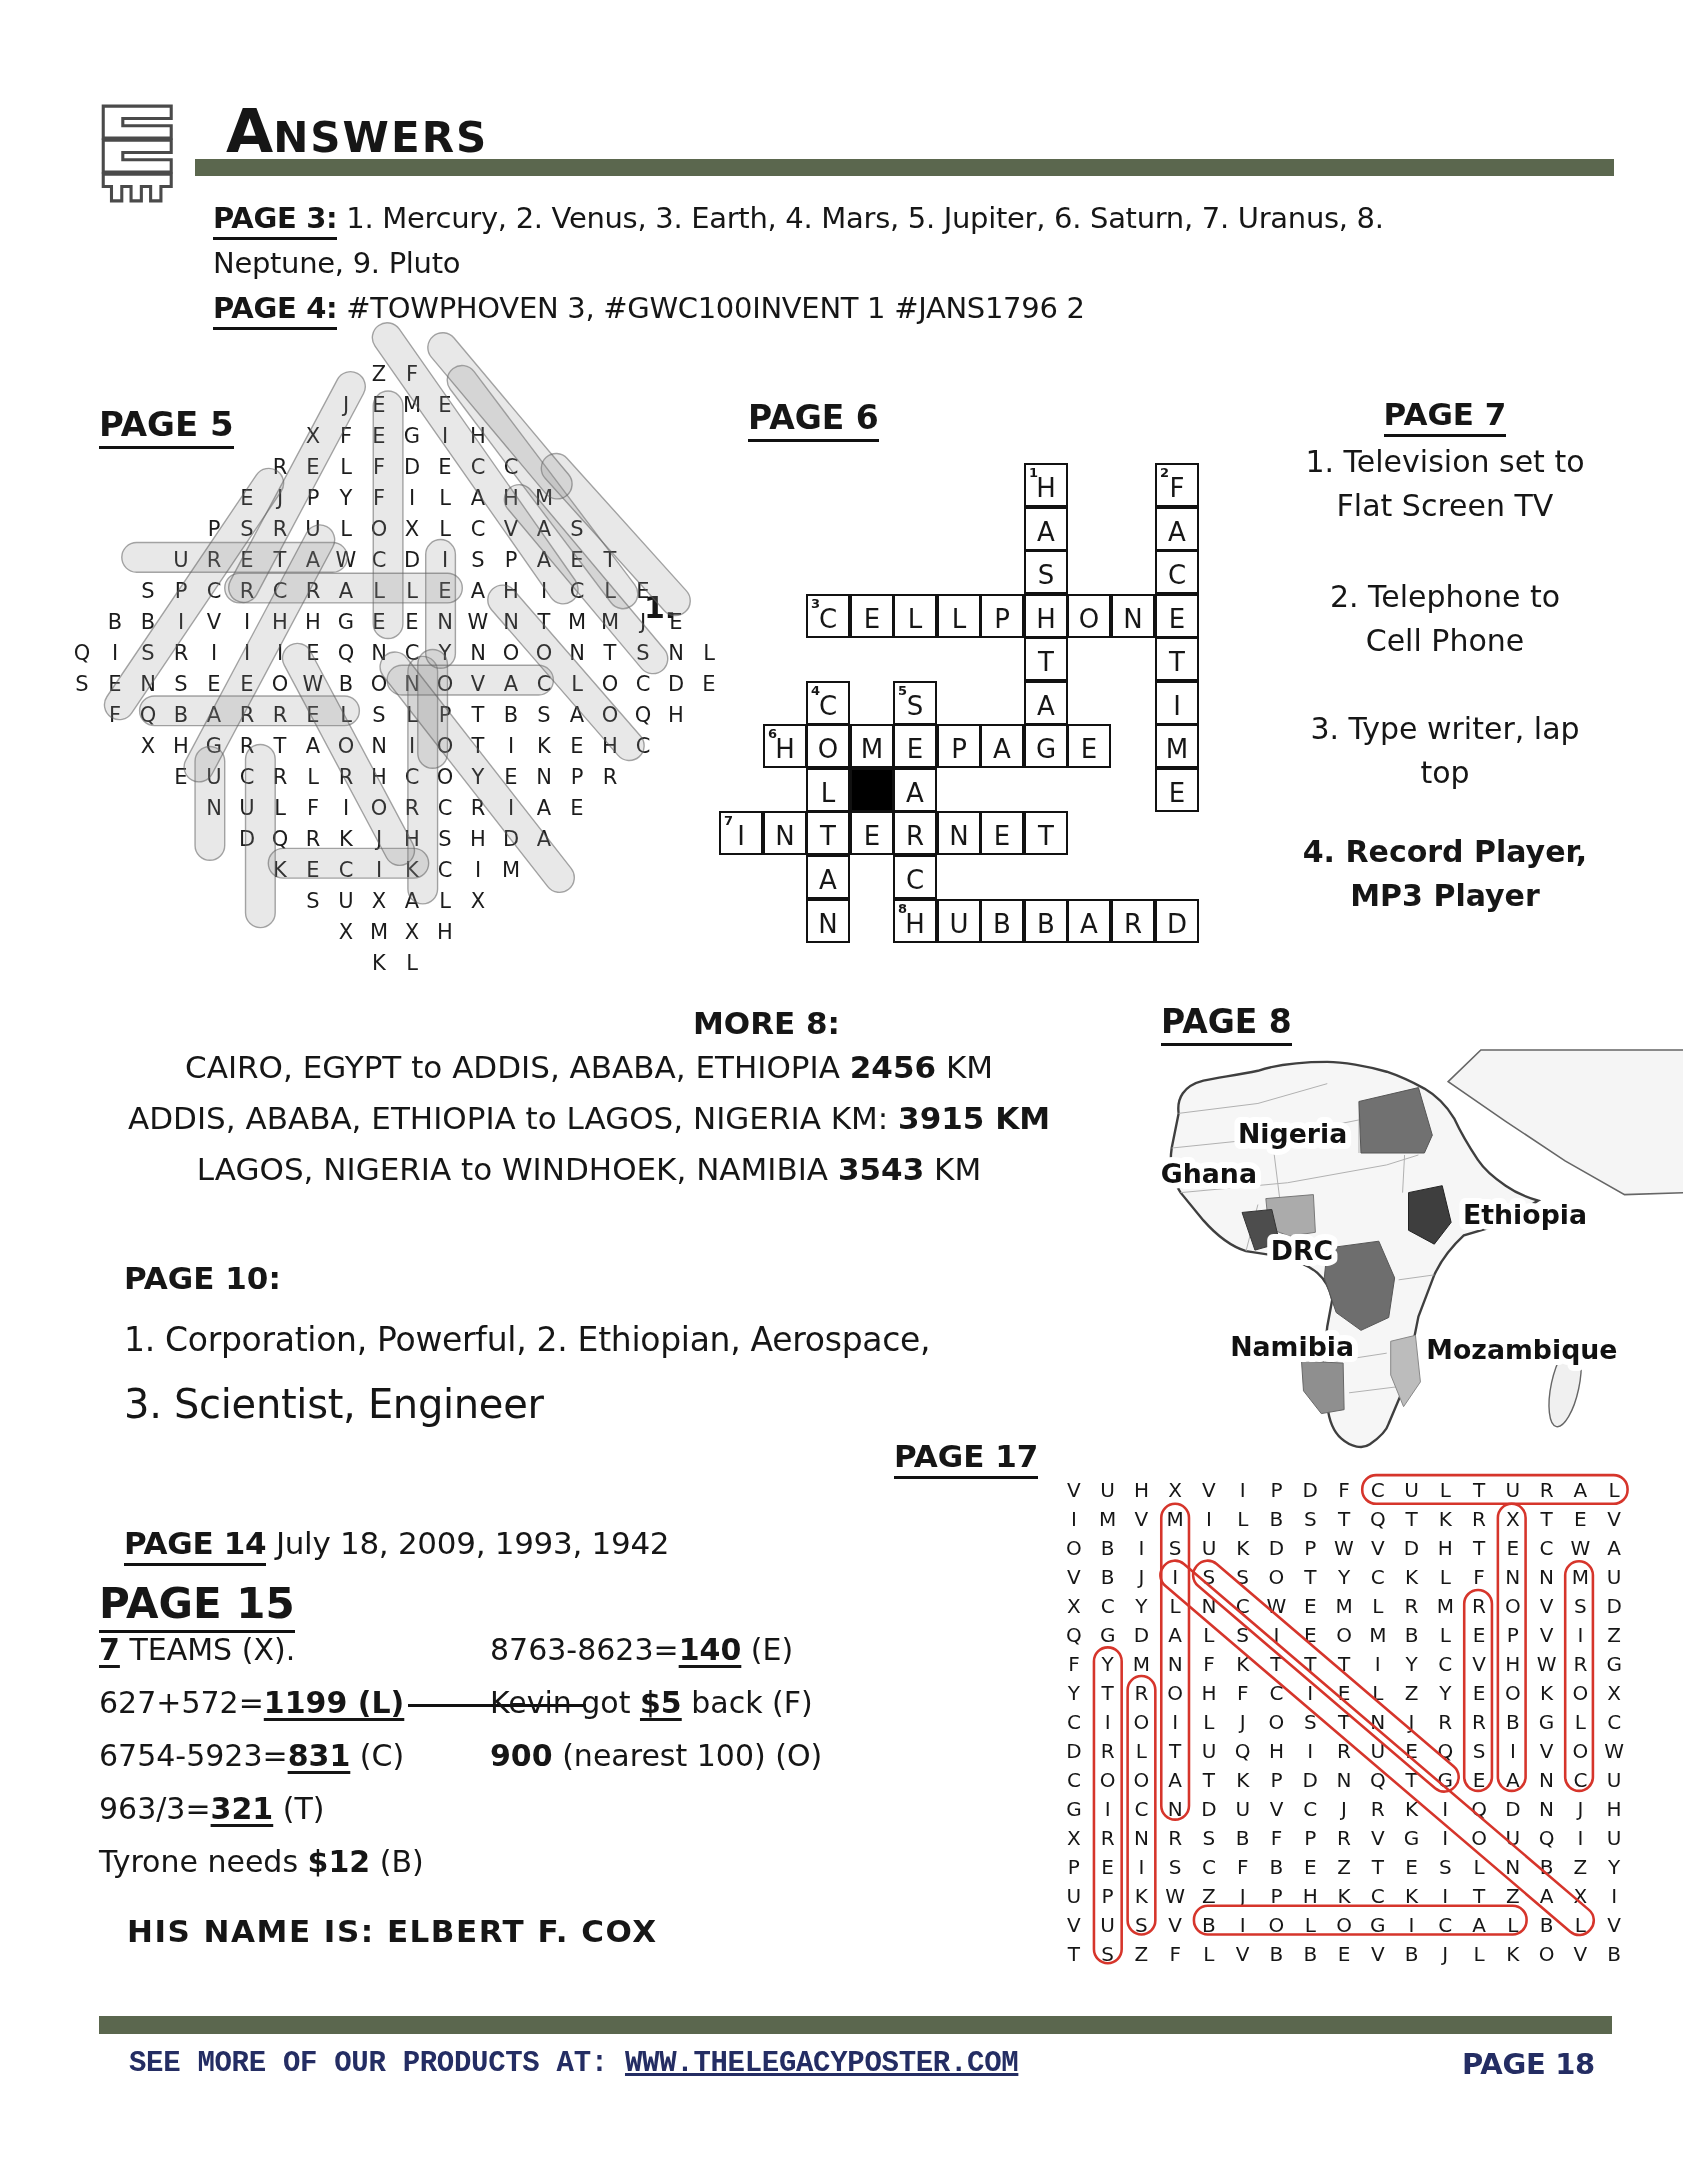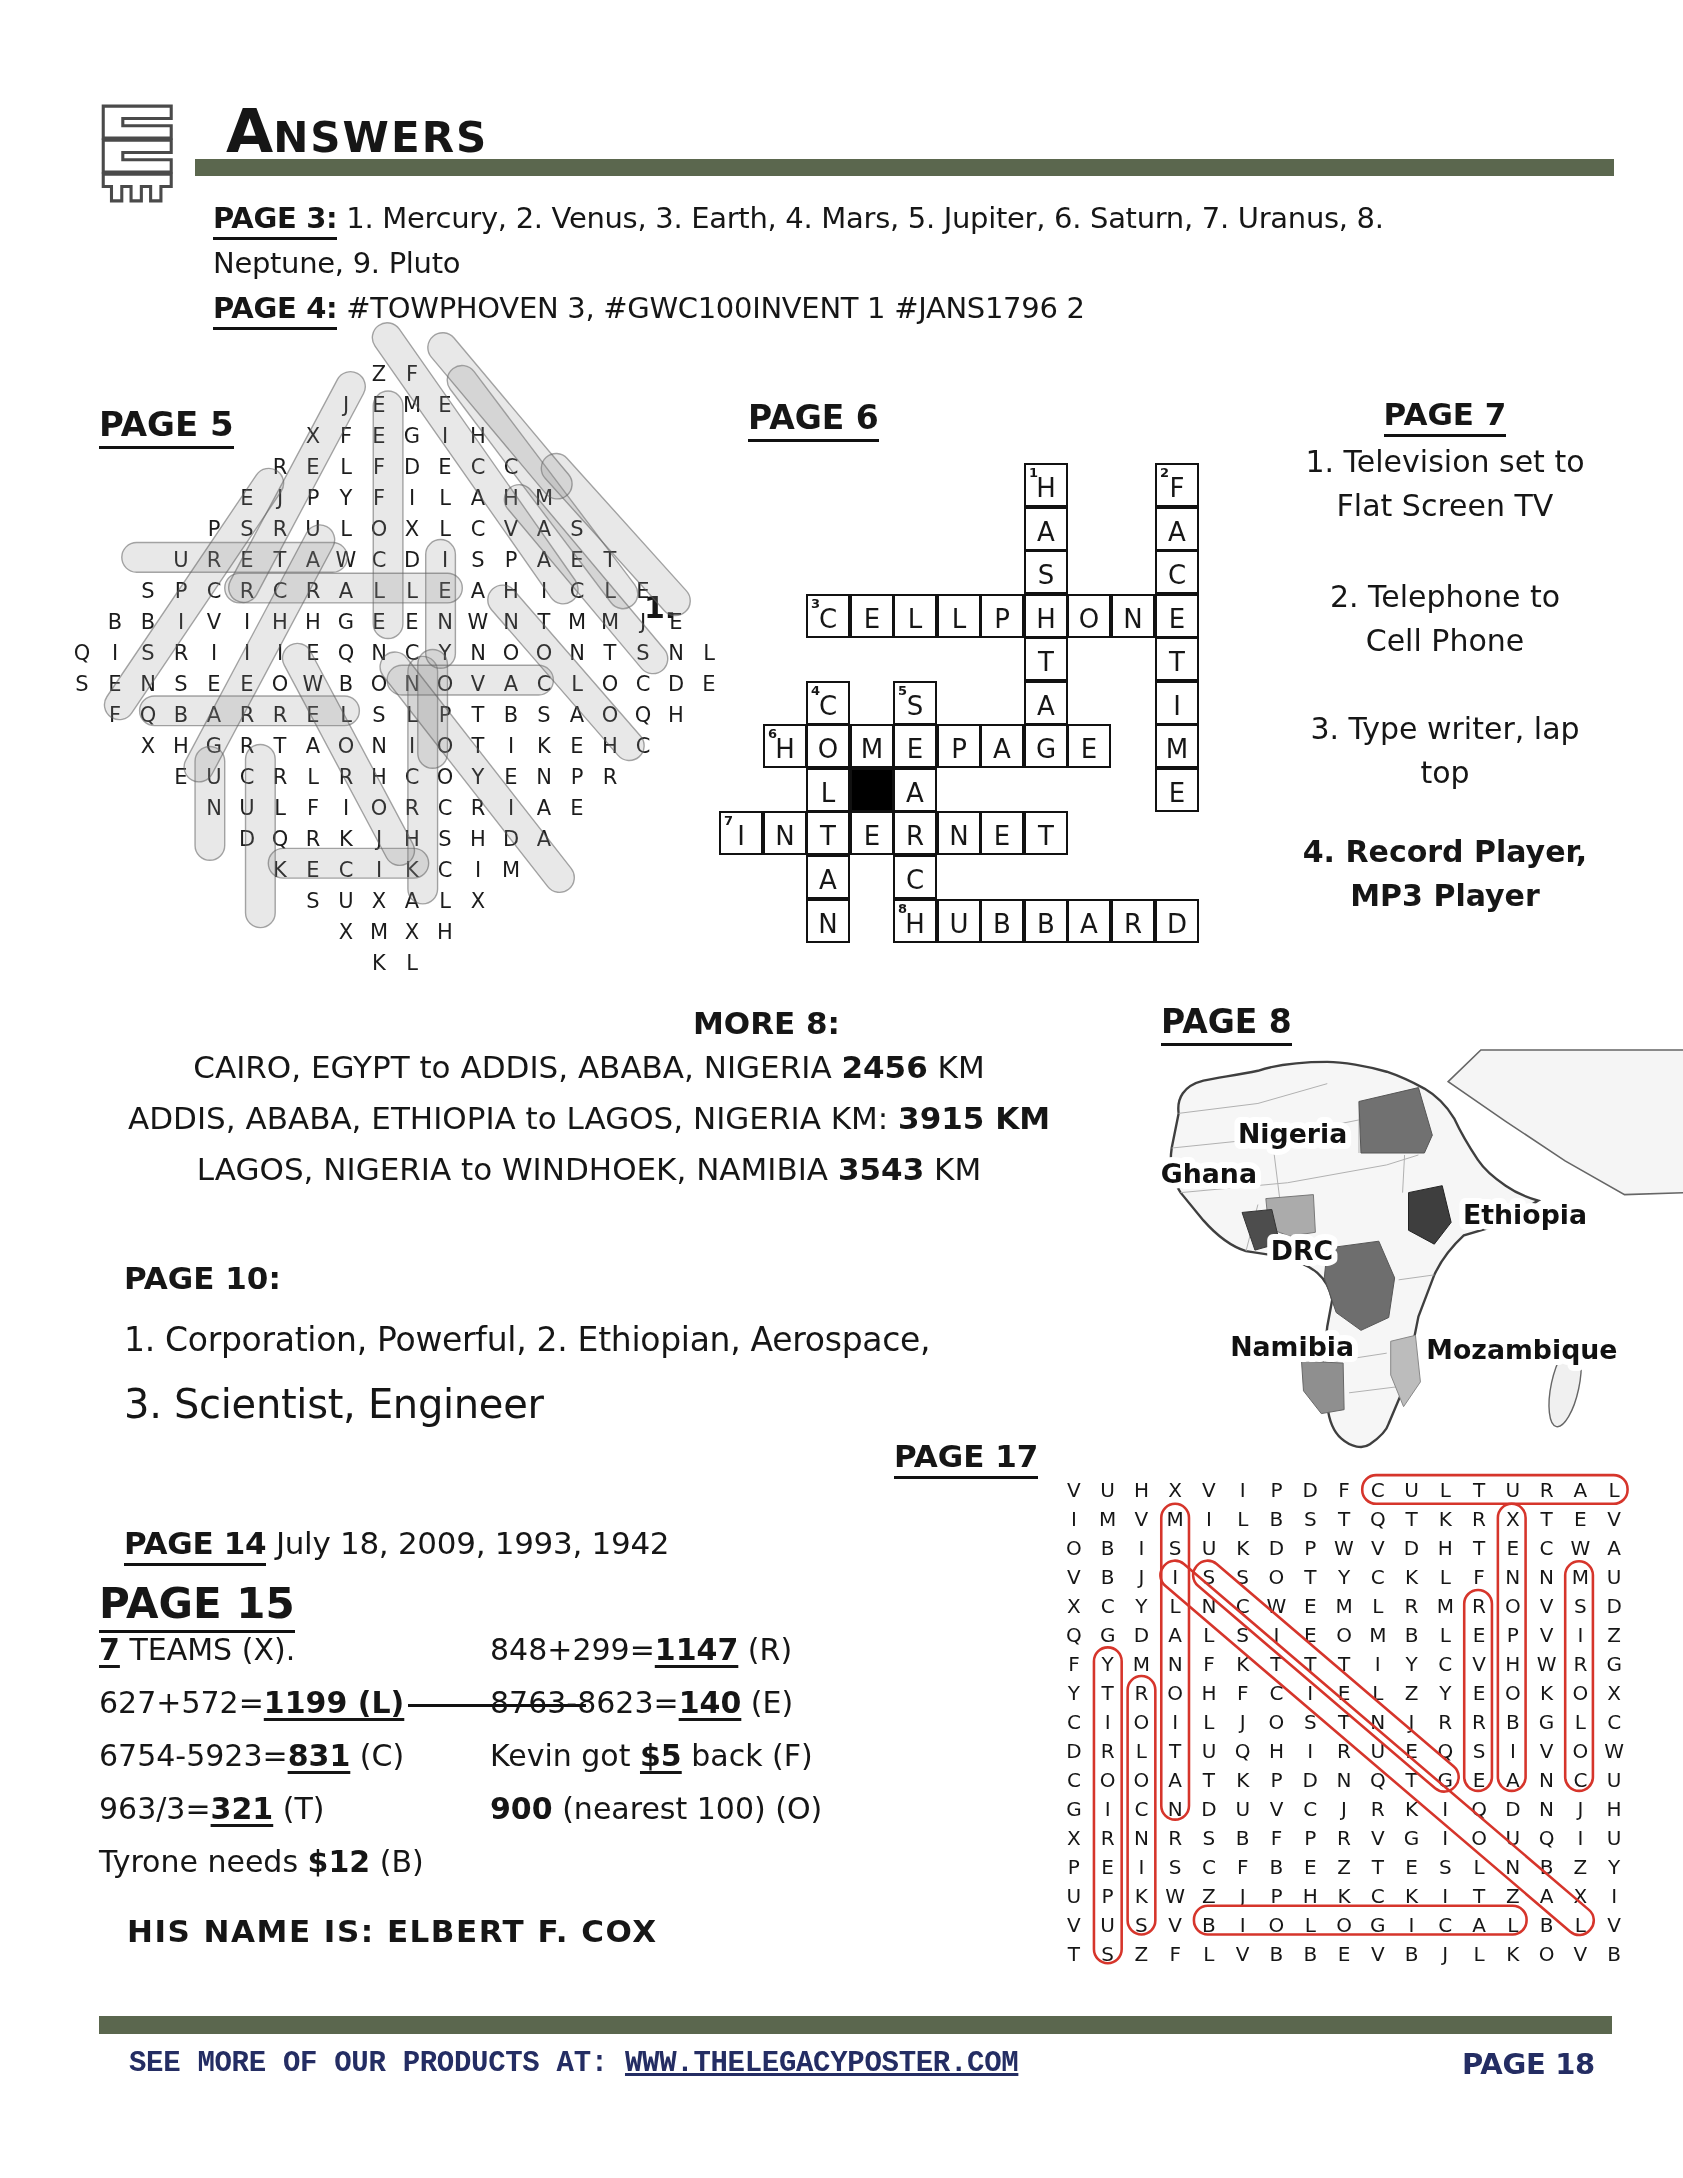--- a/index.html
+++ b/index.html
@@ -519,21 +519,21 @@
     <div class="p7line">3. Type writer, lap</div>
     <div class="p7line">top</div>
   </div>
   <div class="abs" style="left:1247px;top:834px;font-weight:bold;">
     <div class="p7line">4. Record Player,</div>
     <div class="p7line">MP3 Player</div>
   </div>
 
   <div class="abs seclabel" style="left:693px;top:1005px;">MORE 8:</div>
   <div class="abs centerlines" style="left:69px;top:1049px;width:1040px;">
-      <div class="mathline"><span>CAIRO, EGYPT to ADDIS, ABABA, NIGERIA </span><span class="strong">2456</span><span> KM</span></div>
+      <div class="mathline"><span>CAIRO, EGYPT to ADDIS, ABABA, ETHIOPIA </span><span class="strong">2456</span><span> KM</span></div>
       <div class="mathline"><span>ADDIS, ABABA, ETHIOPIA to  LAGOS, NIGERIA KM: </span><span class="strong">3915 KM</span><span></span></div>
       <div class="mathline"><span>LAGOS, NIGERIA to WINDHOEK, NAMIBIA </span><span class="strong">3543</span><span> KM</span></div>
     </div>
 
   <div class="abs seclabel u" style="left:1161px;top:1002px;font-size:33px;">PAGE 8</div>
   <svg class="abs" style="left:1139px;top:1044px;" width="545" height="436" viewBox="0 0 550 440">
 
     <path d="M312,38 L345,6 L550,6 L550,150 L490,152 L430,118 L370,78 Z" fill="#f5f5f5" stroke="#666" stroke-width="1.6"></path>
 
     <path d="M65,37 C45,42 38,55 40,70 L33,105 C30,125 35,140 42,150 L65,178 C80,195 95,205 108,209 L140,214 C158,218 172,224 180,231 C188,238 193,248 195,258 L190,285 C188,305 186,318 185,322 L190,365 C192,382 197,392 204,398 C214,407 226,409 233,404 C243,397 250,390 252,383 L268,345 L282,275 L298,233 C305,218 315,205 328,193 L355,185 C372,175 390,166 403,158 C392,155 380,150 370,143 C358,135 348,126 342,117 C332,102 324,88 318,75 C310,62 300,52 288,45 C275,38 262,32 250,28 C230,22 205,18 190,18 C160,18 135,22 120,27 C100,31 80,34 65,37 Z" fill="#f6f6f6" stroke="#3f3f3f" stroke-width="2.4"></path>
@@ -909,21 +909,20 @@
 
   <div class="abs seclabel u" style="left:99px;top:1579px;font-size:42px;">PAGE 15</div>
   <div class="abs" style="left:99px;top:1632px;">
       <div class="mathline"><span></span><span class="strong ul">7</span><span> TEAMS (X).</span></div>
       <div class="mathline"><span>627+572=</span><span class="strong ul">1199 (L)</span><span></span><span class="rule"></span></div>
       <div class="mathline"><span>6754-5923=</span><span class="strong ul">831</span><span> (C)</span></div>
       <div class="mathline"><span>963/3=</span><span class="strong ul">321</span><span> (T)</span></div>
       <div class="mathline"><span>Tyrone needs </span><span class="strong">$12</span><span> (B)</span></div>
     </div>
   <div class="abs" style="left:490px;top:1632px;">
-      <div class="mathline"><span>848+299=</span><span class="strong ul">1147</span><span> (R)</span></div>
       <div class="mathline"><span>8763-8623=</span><span class="strong ul">140</span><span> (E)</span></div>
       <div class="mathline"><span>Kevin got </span><span class="strong ul">$5</span><span> back (F)</span></div>
       <div class="mathline"><span></span><span class="strong">900</span><span> (nearest 100) (O)</span></div>
     </div>
   <div class="abs" style="left:99px;top:1913px;font-size:31px;font-weight:bold;letter-spacing:1.5px;margin-left:28px;">HIS NAME IS: ELBERT F. COX</div>
 
   <div class="abs greenbar" style="left:99px;top:2016px;width:1513px;height:18px;"></div>
   <div class="abs footer-text" style="left:129px;top:2047px;font-family:Liberation Mono, monospace;">
     <span>SEE MORE OF OUR PRODUCTS AT: </span><span class="footer-link">WWW.THELEGACYPOSTER.COM</span>
   </div>

